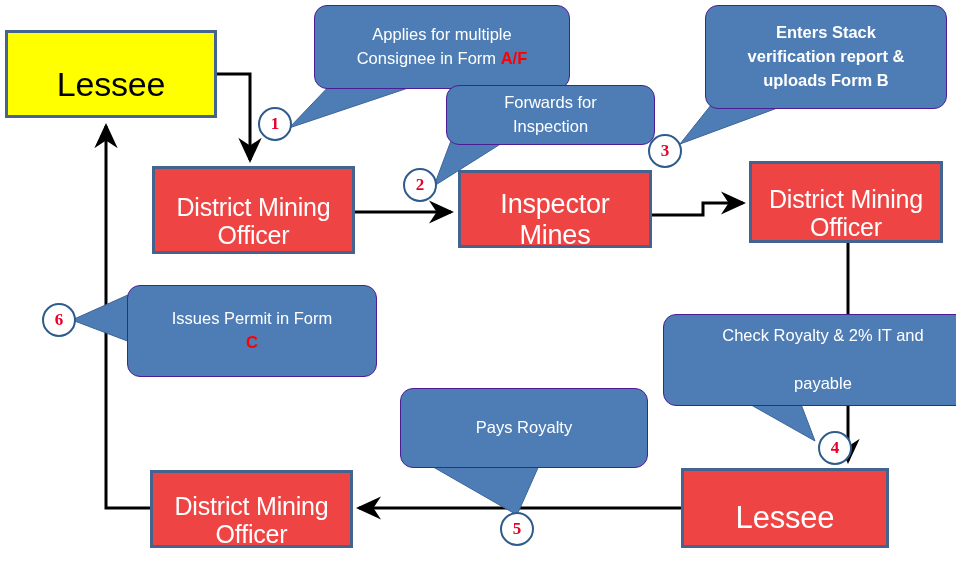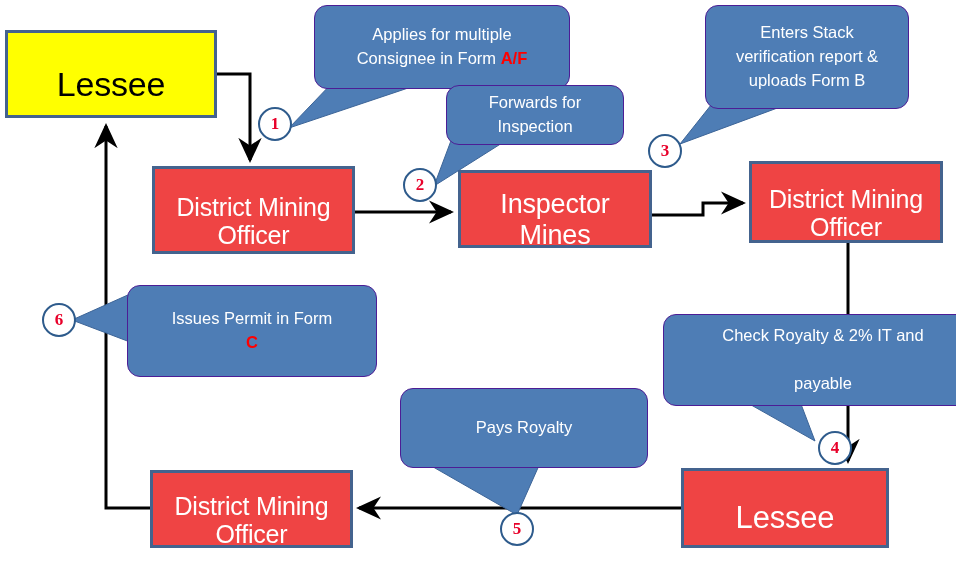--- a/index.html
+++ b/index.html
@@ -123,28 +123,28 @@
 Officer</span>
   </div>
 
   <div class="callout" style="left:314px;top:5px;width:256px;height:84px;">
     <span class="ctext">
       <span>Applies for multiple</span><br>
       <span>Consignee in Form </span><span class="red">A/F</span>
     </span>
   </div>
 
-  <div class="callout" style="left:446px;top:85px;width:178px;height:60px;">
+  <div class="callout" style="left:446px;top:85px;width:209px;height:60px;">
     <span class="ctext">
       <span>Forwards for</span><br>
       <span>Inspection</span>
     </span>
   </div>
 
-  <div class="callout" style="left:705px;top:5px;width:204px;height:104px;">
+  <div class="callout" style="left:705px;top:5px;width:242px;height:104px;font-weight:bold;">
     <span class="ctext">
       <span>Enters Stack</span><br>
       <span>verification report &amp;</span><br>
       <span>uploads Form B</span>
     </span>
   </div>
 
   <div class="callout" style="left:663px;top:272px;width:320px;height:92px;margin-top:42px;">
     <span class="ctext">
       <span>Check Royalty &amp; 2% IT and</span><br>

